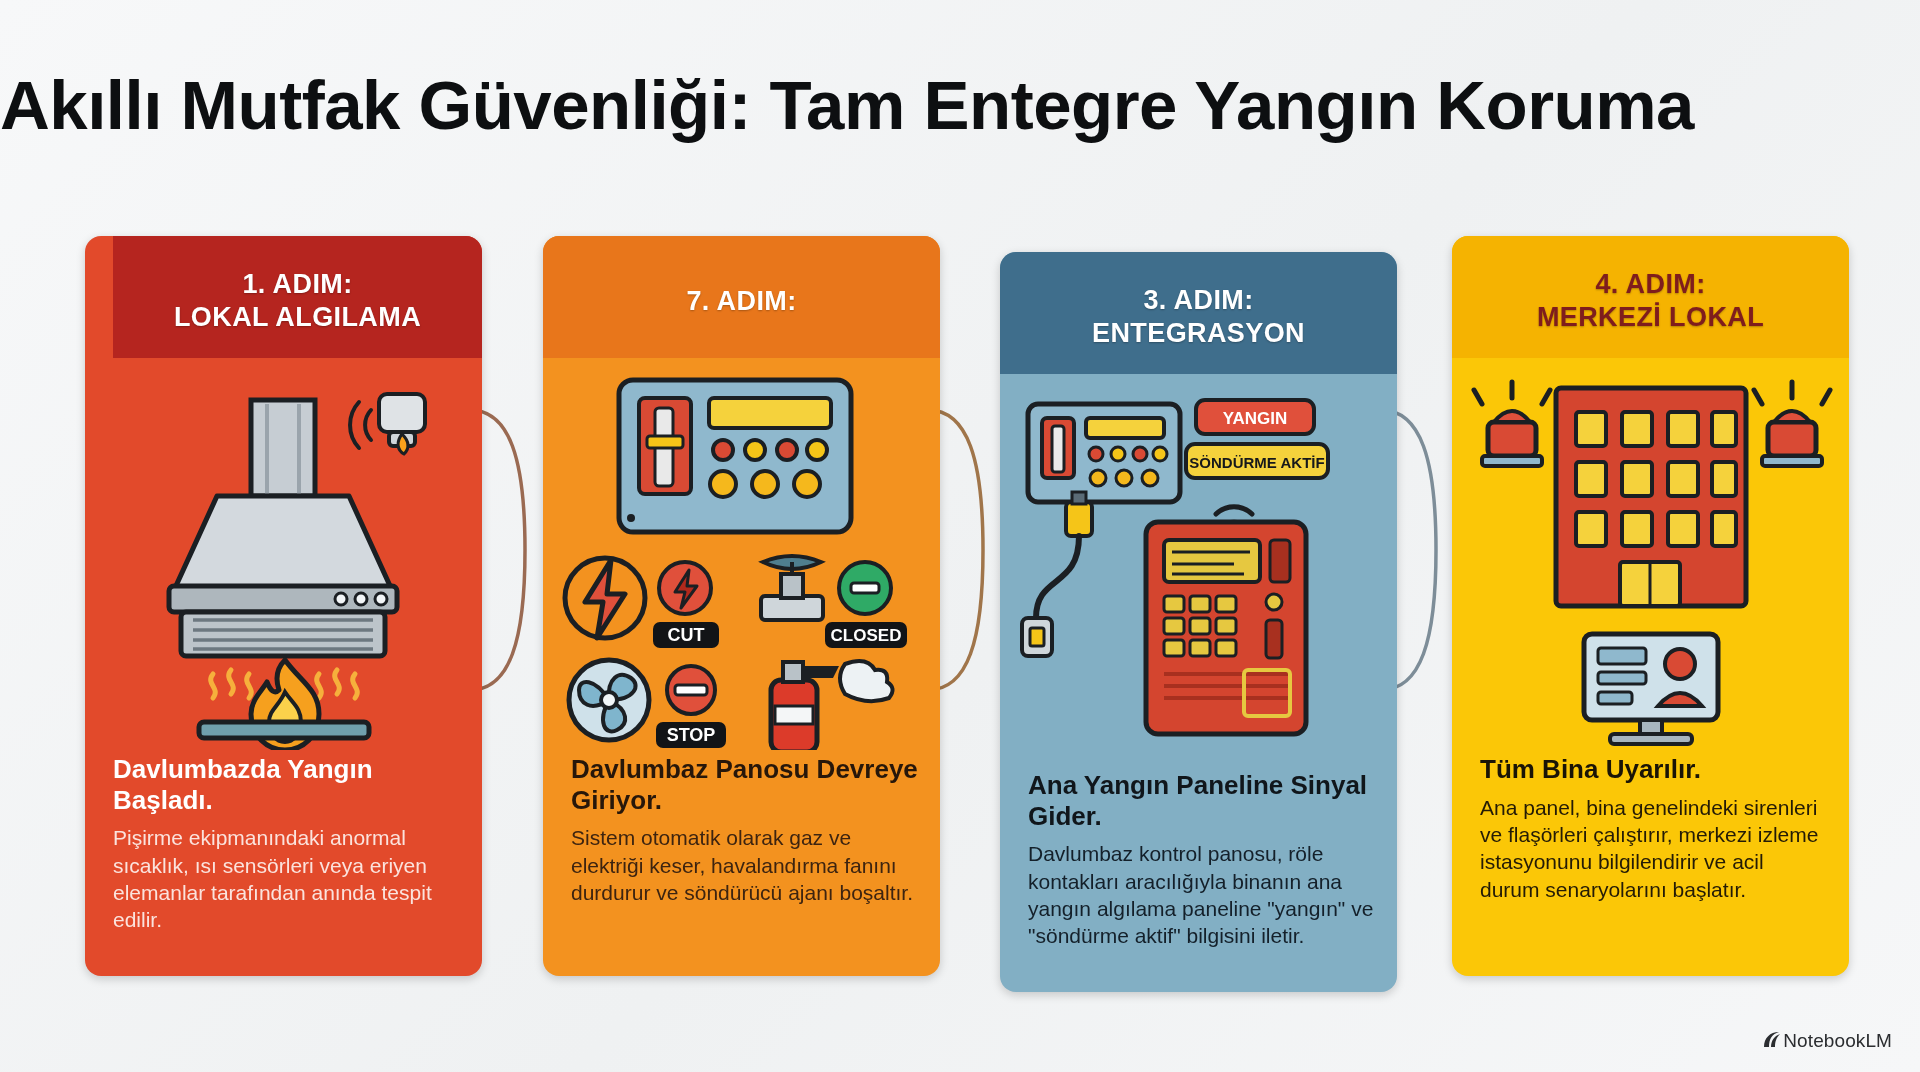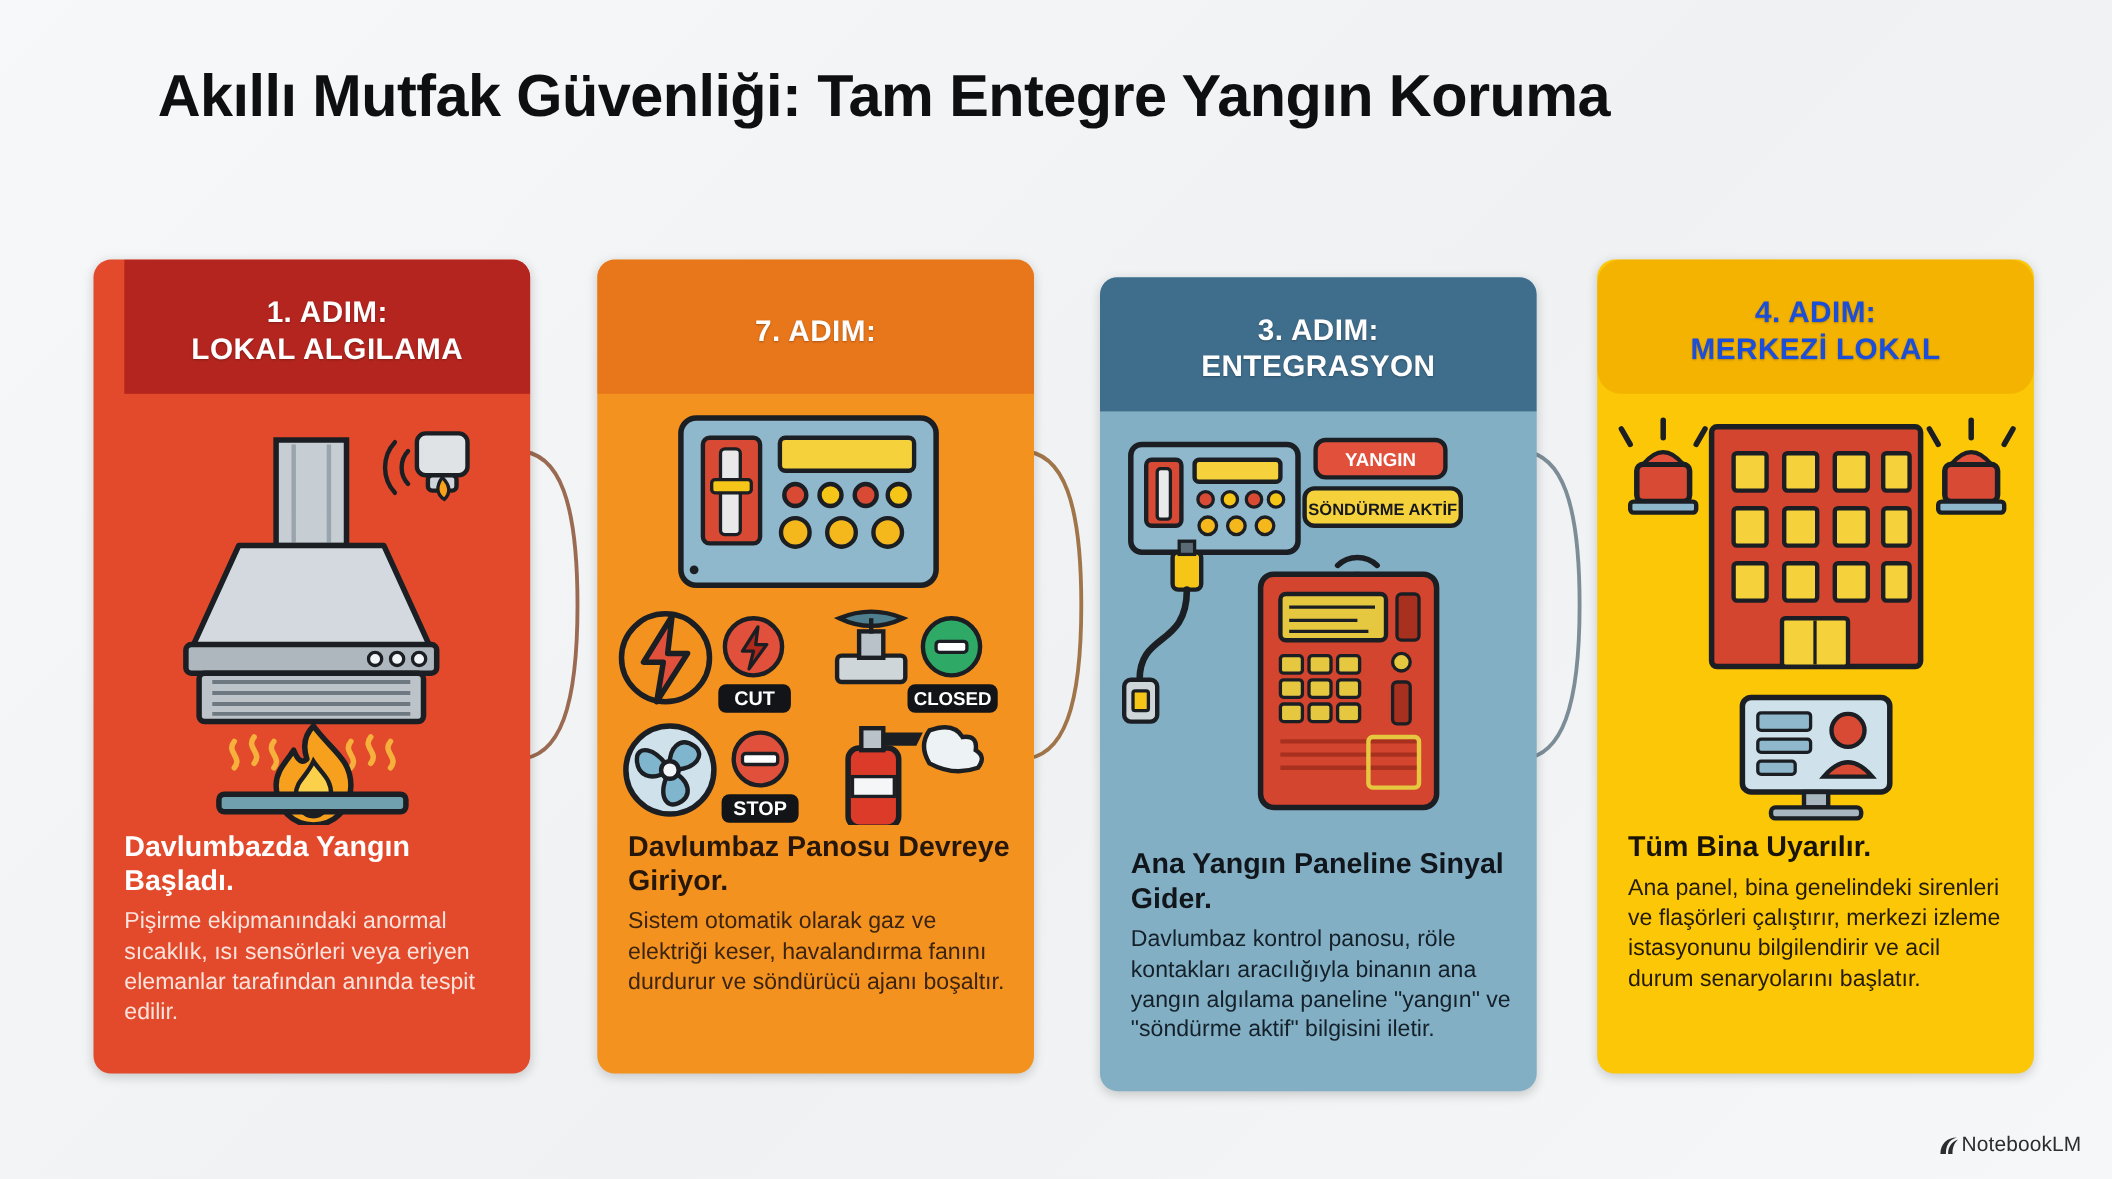--- a/index.html
+++ b/index.html
@@ -11,23 +11,23 @@
   }
   #stage {
     position: relative;
     width: 1920px; height: 1072px;
     background: linear-gradient(135deg,#f7f8f9 0%,#eff1f2 55%,#f6f7f8 100%);
   }
 
   
   .title {
     position: absolute;
-    top: 56px; left: 0; width: 1607px;
+    top: 66px; left: 0; width: 1607px;
     text-align: center;
-    font-size: 54px;
+    font-size: 69px;
     font-weight: 700;
     letter-spacing: -0.5px;
     color: #0d0f11;
     white-space: nowrap;
   }
 
   
   .card {
     position: absolute;
     top: 236px;
@@ -101,35 +101,35 @@
   #card2 .card-head { background:#e8761b; color:#fff; }
   #card2 .txt h3 { color:#27170a; }
   #card2 .txt p  { color:#3d2410; }
 
   #card3 { background:#82afc4; }
   #card3 .card-head { background:#3f6e8c; color:#fff; }
   #card3 .txt h3 { color:#10161b; }
   #card3 .txt p  { color:#14202a; }
 
   #card4 { background:#fbc707; }
-  #card4 .card-head { background:#f5b301; color:#1d4ed8;border-radius:22px; }
+  #card4 .card-head { background:#f5b301; color:#7f1d1d; }
   #card4 .txt h3 { color:#1a1406; }
   #card4 .txt p  { color:#241b06; }
 
   
   .connector { position:absolute; pointer-events:none; }
   #conn1 { left: 470px; top: 400px; }
   #conn2 { left: 928px; top: 400px; }
   #conn3 { left: 1381px; top: 400px; }
 
   
   .watermark {
     position: absolute;
     right: 28px; bottom: 20px;
-    display: flex; align-items: flex-end; gap: 0;
+    display: flex; align-items: flex-start; gap: 0;
     color:#2b2d30;
     font-size: 19px;
     letter-spacing: 0.1px;
   }
   .watermark svg { display:block; }
 </style>
 </head>
 <body>
 
 <div id="stage">

